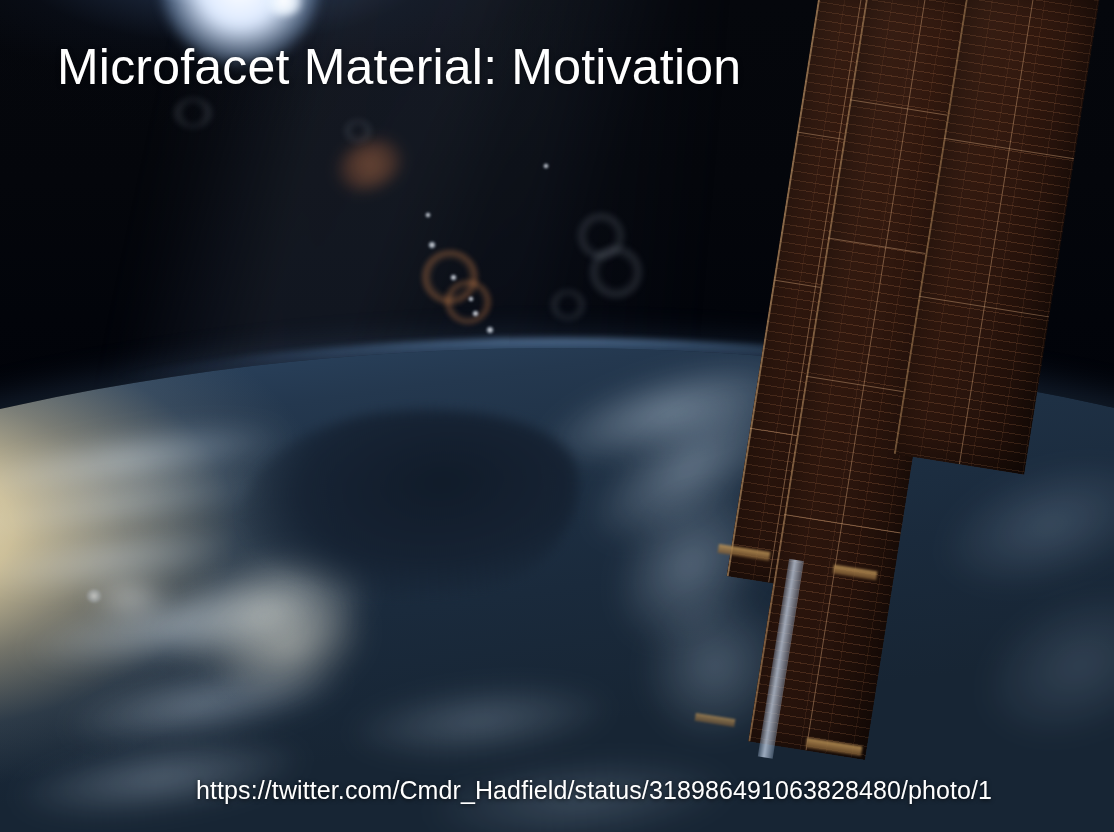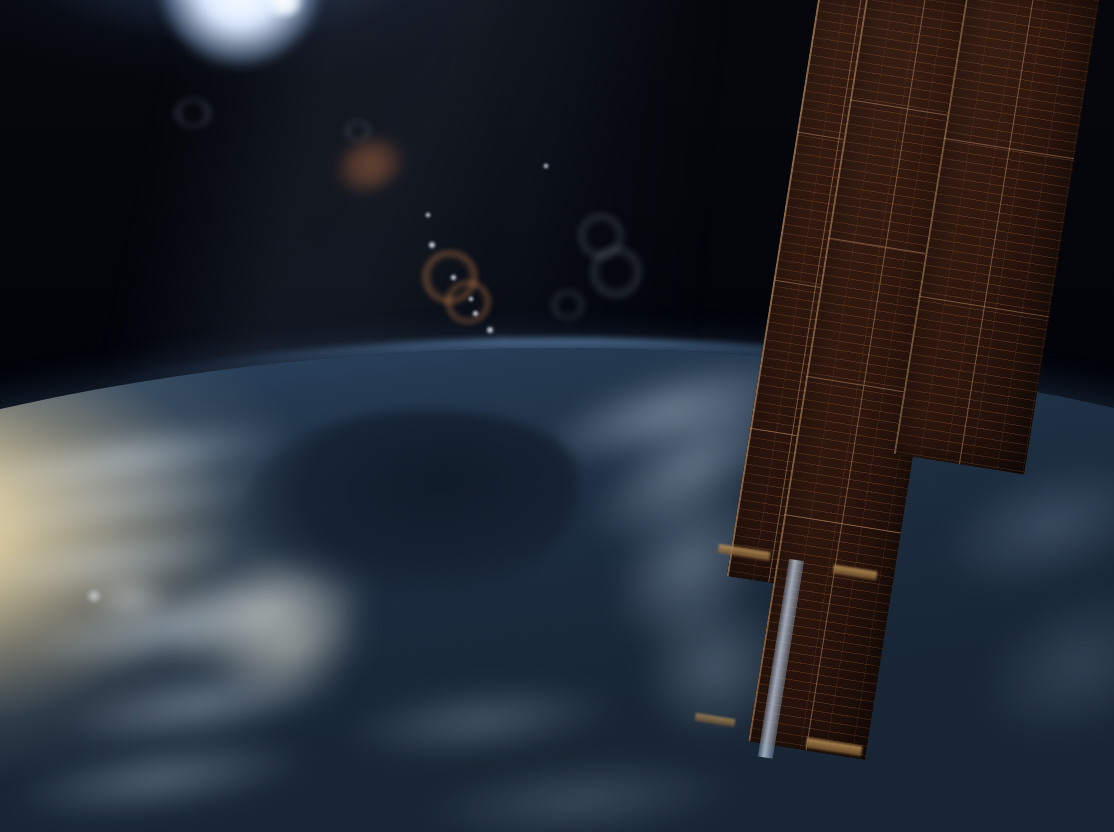--- a/index.html
+++ b/index.html
@@ -347,15 +347,17 @@
       <div class="mast" style="left:789px; top:560px; width:15px; height:200px; transform:rotate(9deg); transform-origin:50% 0;"></div>
 
       <div class="blanket-box" style="left:718px; top:548px; width:52px; height:9px; transform:rotate(9deg);"></div>
       <div class="blanket-box" style="left:833px; top:568px; width:44px; height:9px; transform:rotate(9deg);"></div>
       <div class="blanket-box" style="left:806px; top:742px; width:56px; height:10px; transform:rotate(9deg);"></div>
       <div class="blanket-box" style="left:695px; top:716px; width:40px; height:8px; transform:rotate(9deg); opacity:.8;"></div>
     </div>
 
   </div>
 
-
+  <div class="title">Microfacet Material: Motivation</div>
+
+  <div class="caption">https://twitter.com/Cmdr_Hadfield/status/318986491063828480/photo/1</div>
 
 </div>
 
 </body></html>

